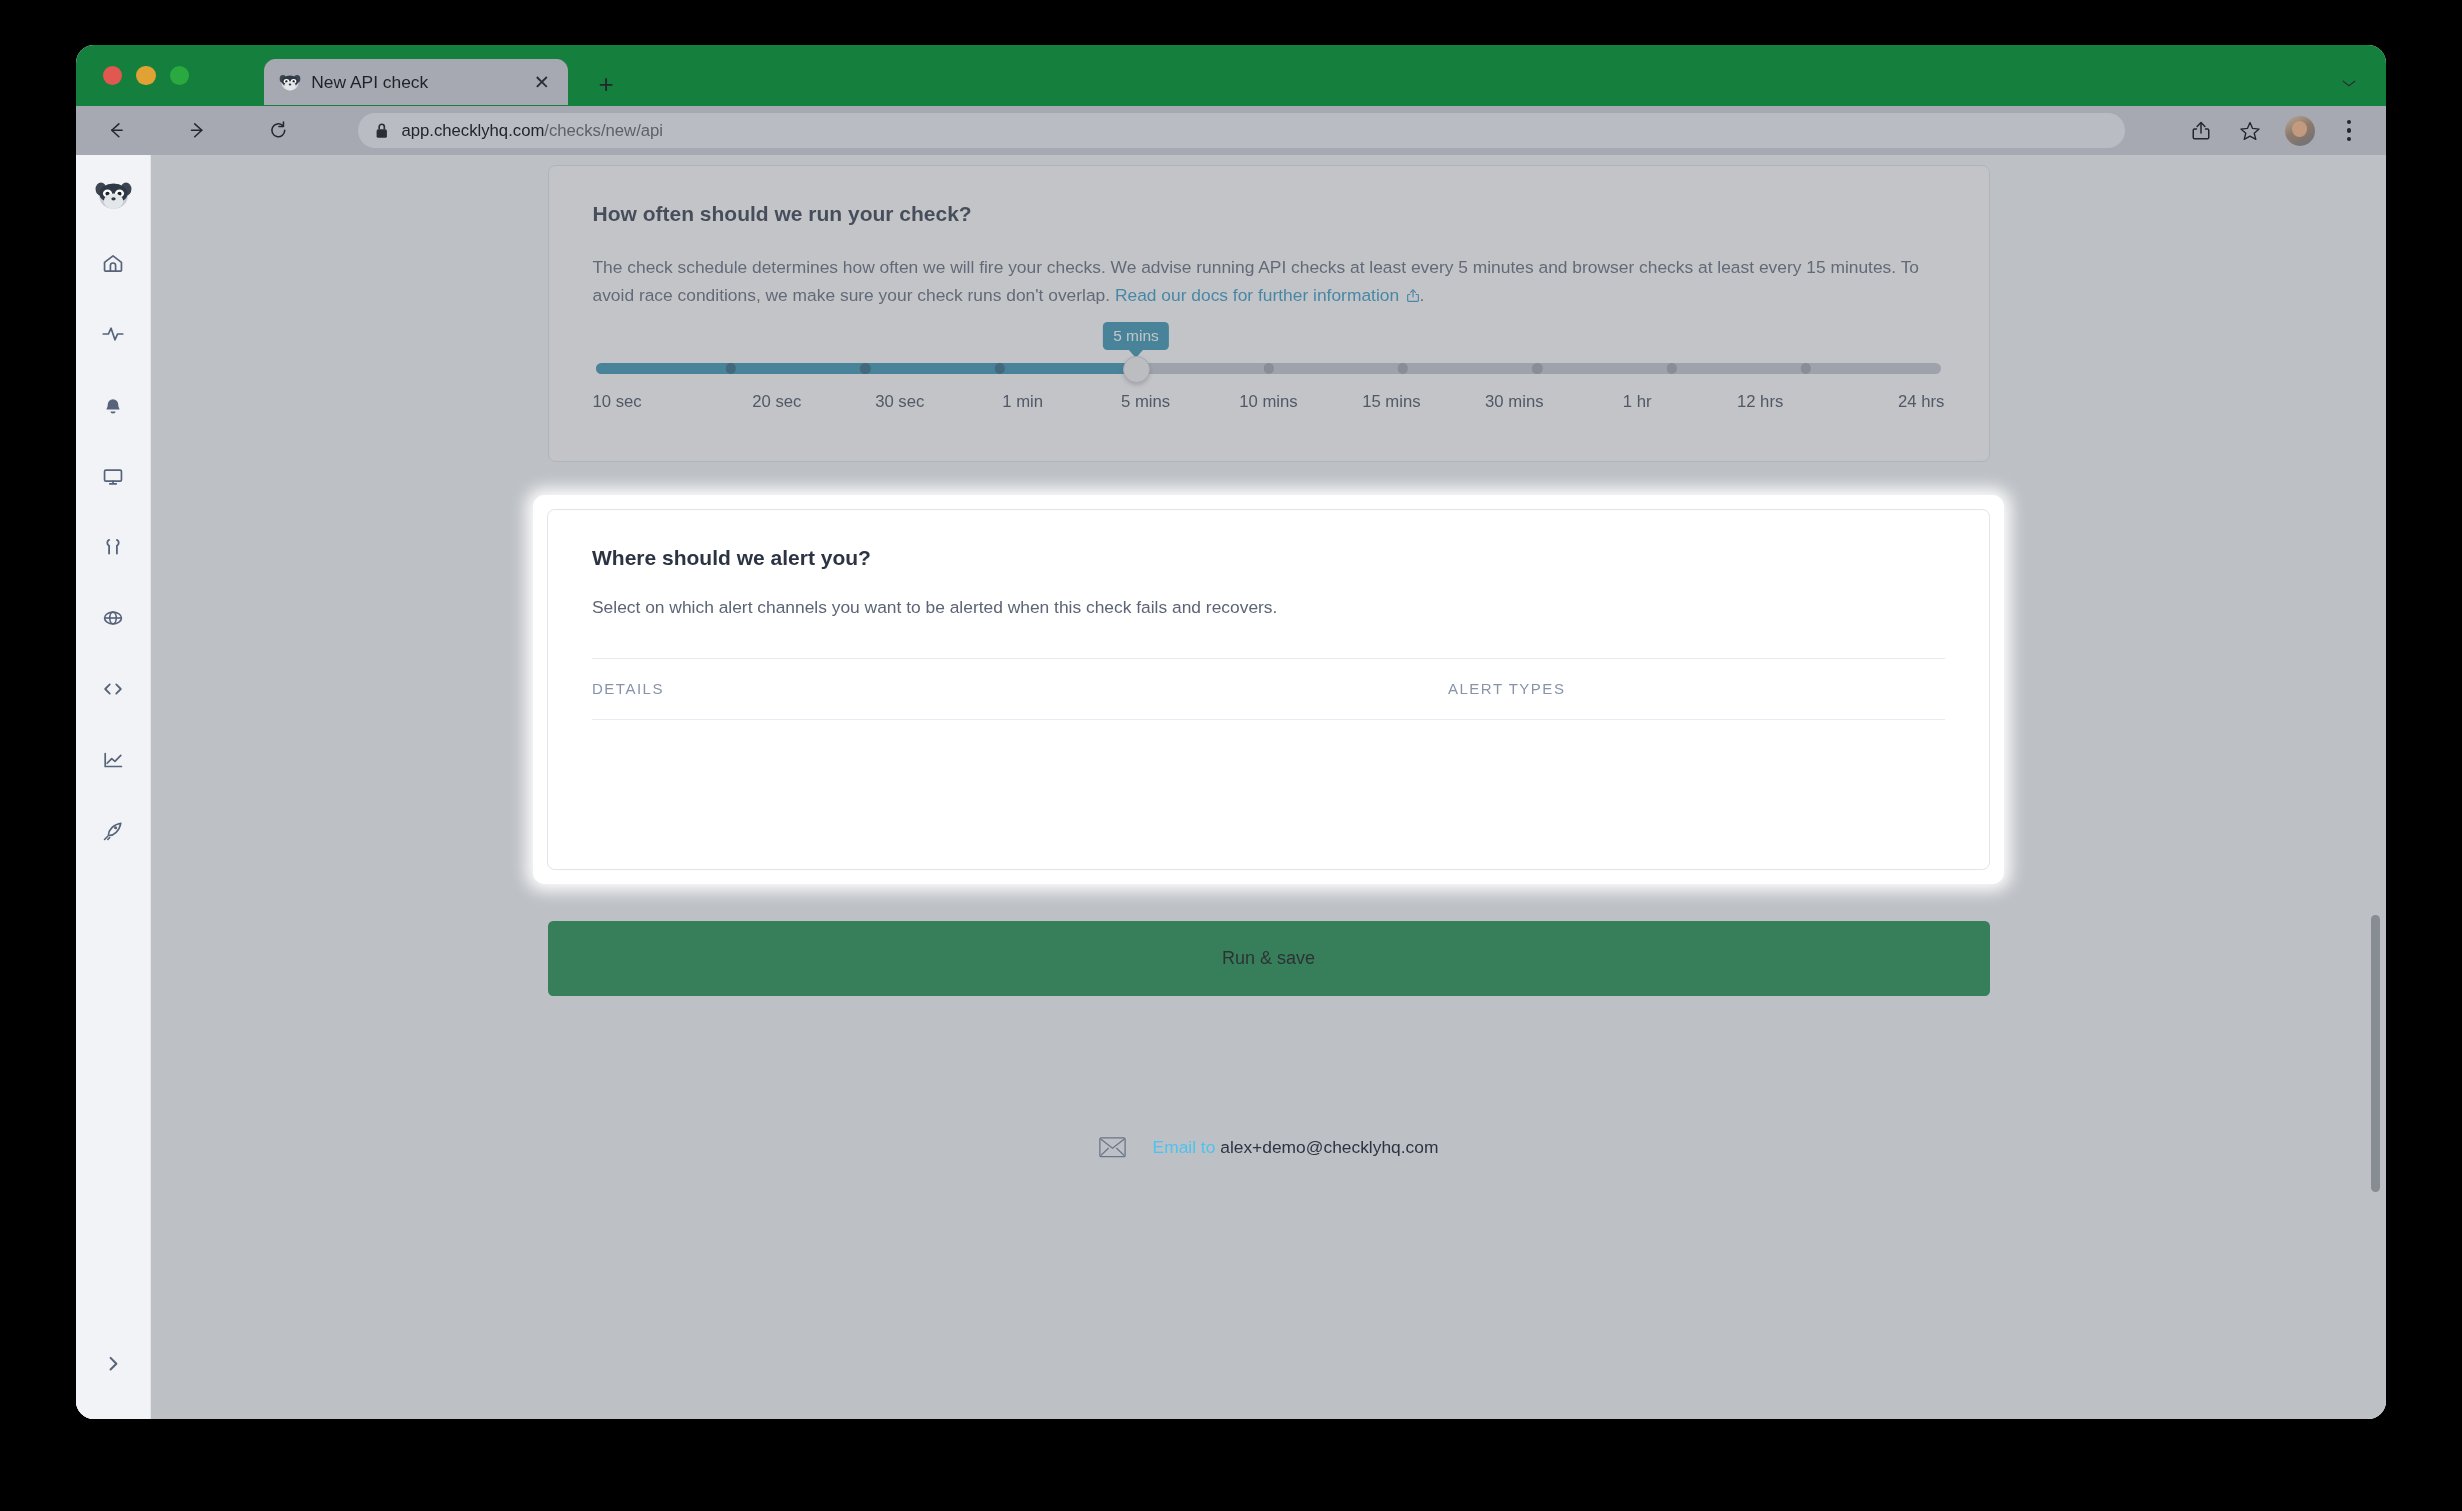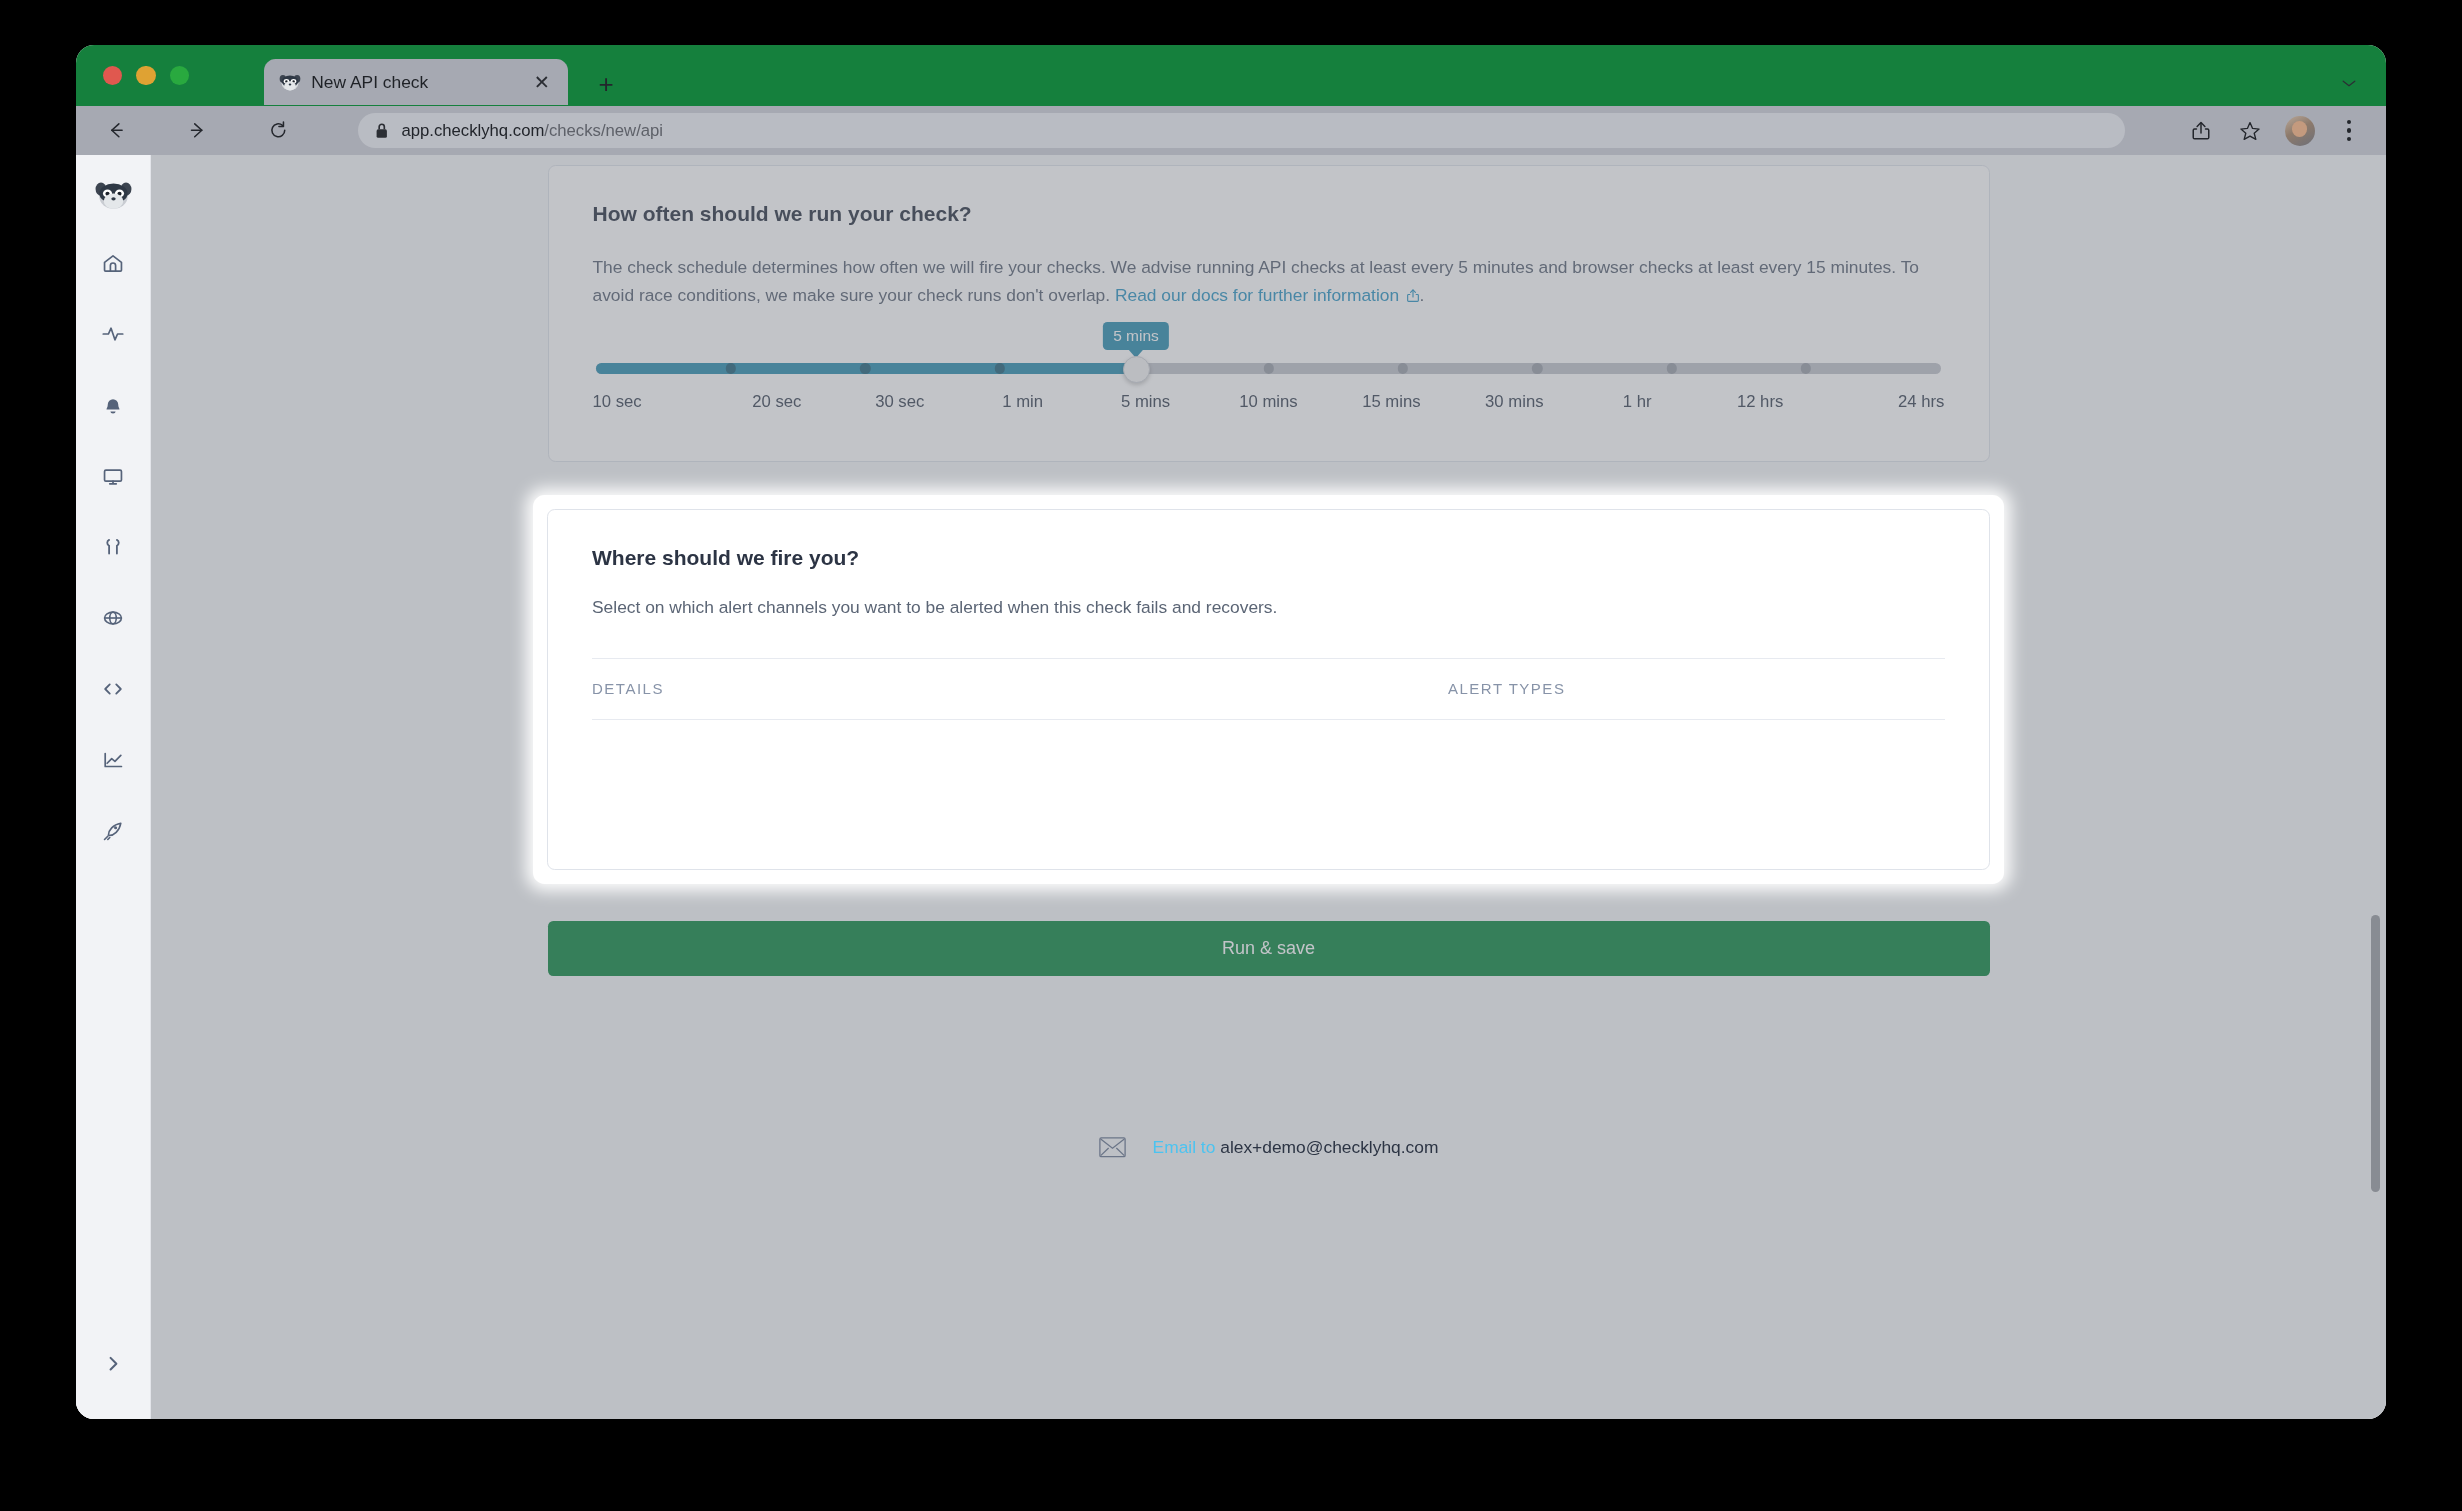--- a/index.html
+++ b/index.html
@@ -355,28 +355,28 @@
     justify-content: space-between;
     padding: 0 7.7px 0 11.6px;
   }
   .toggle-label { font-size: 16px; color: #ffffff; }
   .toggle-knob { width: 23px; height: 23px; border-radius: 50%; background: #ffffff; }
 
   
   .run-save {
     width: 1442px;
     margin: 37px auto 0 auto;
-    height: 55px;
+    height: 75px;
     background: #0e8843;
     border-radius: 5.2px;
     display: flex;
     align-items: center;
     justify-content: center;
     font-size: 18px;
-    color: #ffffff;
+    color: #000000;
     border: none;
     font-family: "Liberation Sans", sans-serif;
   }
 
   
   .dim-overlay {
     position: absolute;
     left: 0; top: 0; right: 0; bottom: 0;
     background: rgba(110,115,125,0.42);
     z-index: 20;
@@ -637,21 +637,21 @@
               <span>30 mins</span>
               <span>1 hr</span>
               <span>12 hrs</span>
               <span>24 hrs</span>
             </div>
           </div>
         </div>
 
         <div class="alert-halo">
           <div class="card card-alert">
-            <div class="card-title">Where should we fire you?</div>
+            <div class="card-title">Where should we alert you?</div>
             <div class="alert-desc">Select on which alert channels you want to be alerted when this check fails and recovers.</div>
 
             <div class="tbl-head">
               <div class="th col-details">DETAILS</div>
               <div class="th col-types">ALERT TYPES</div>
               <div class="col-toggle"></div>
             </div>
 
             <div class="tbl-row">
               <div class="col-details" style="display:flex;align-items:center;">

